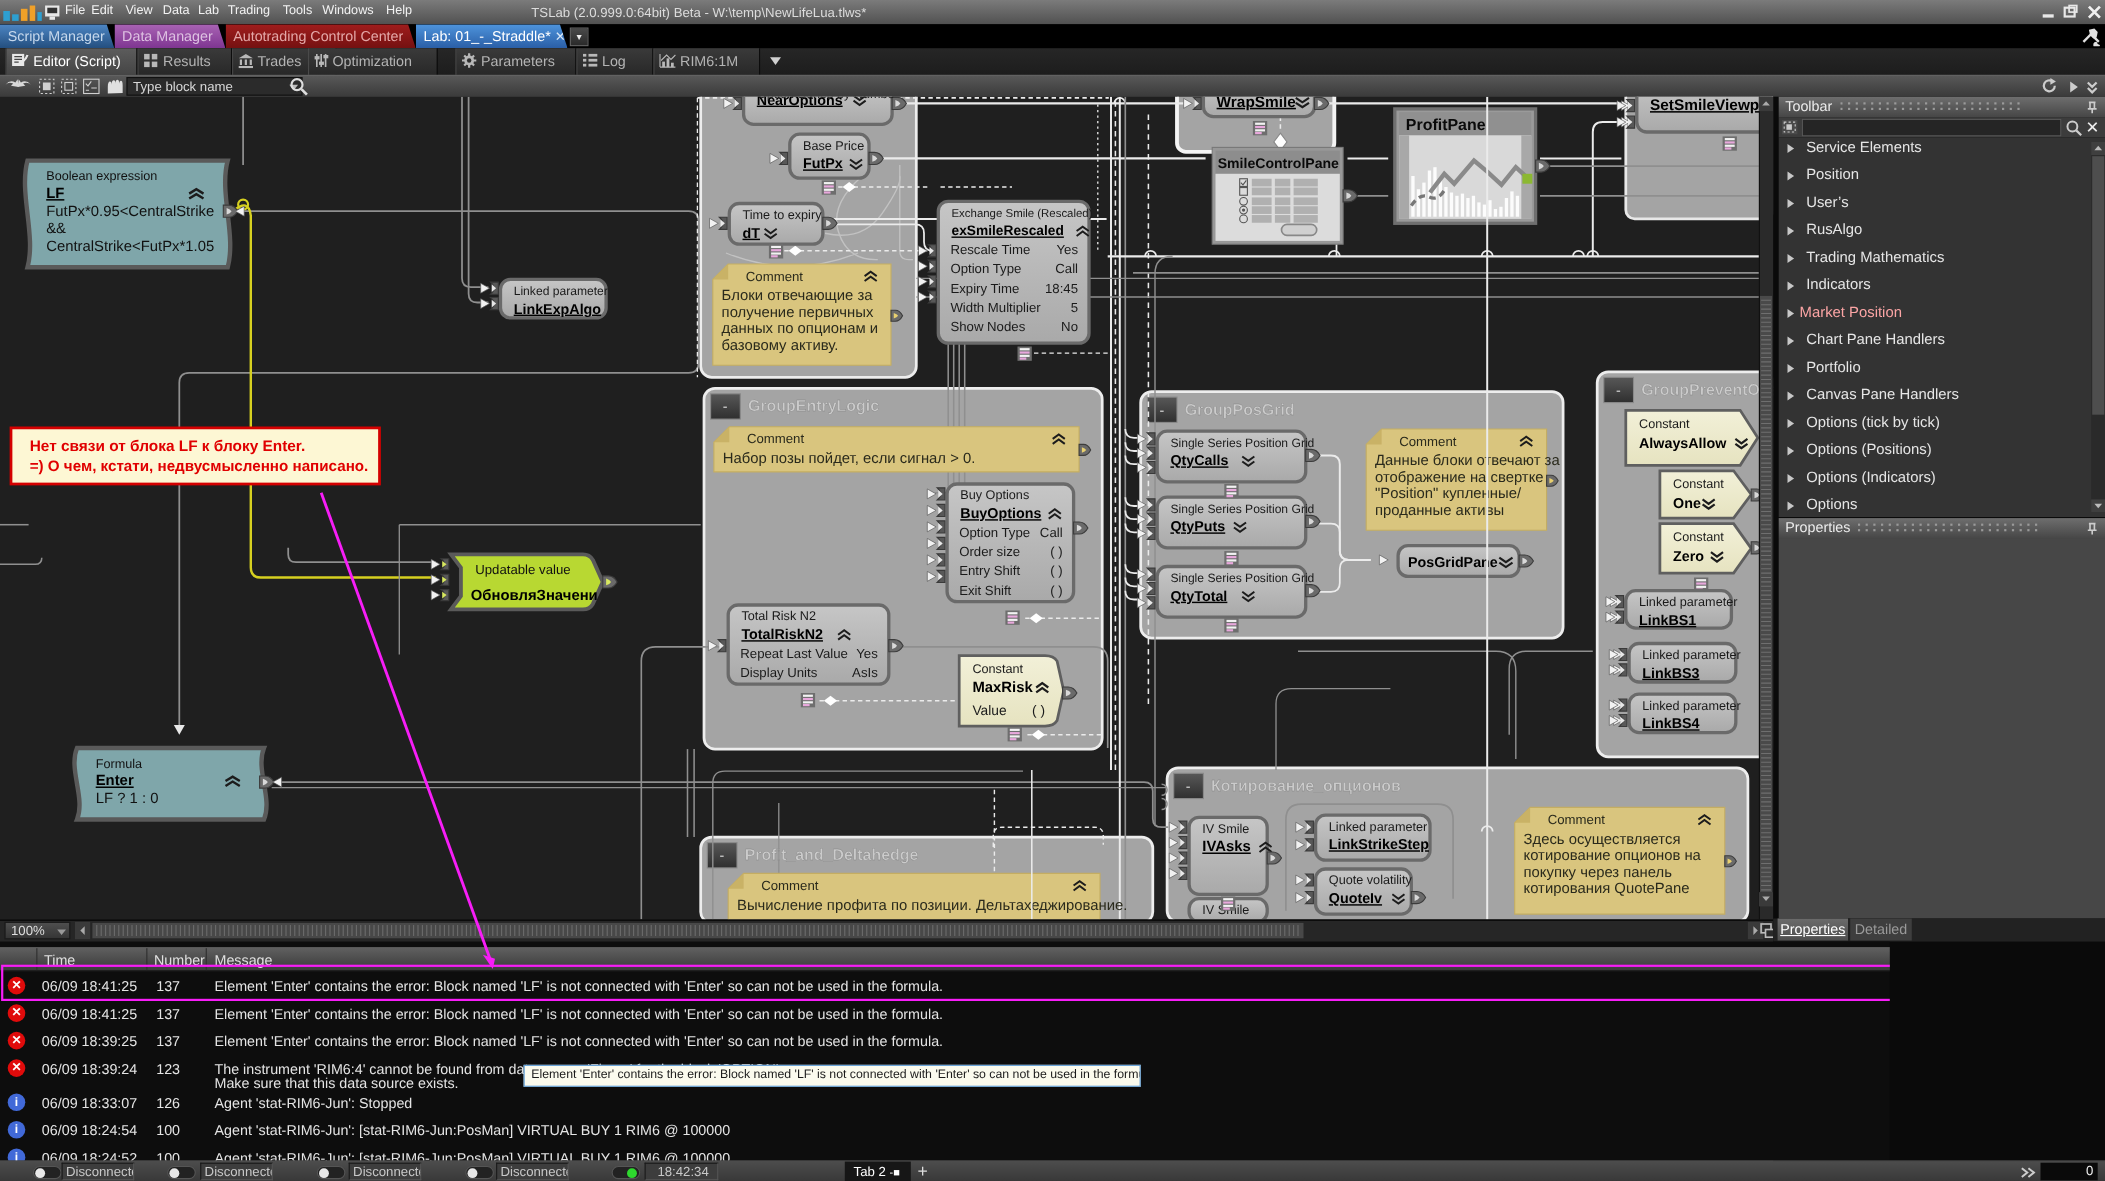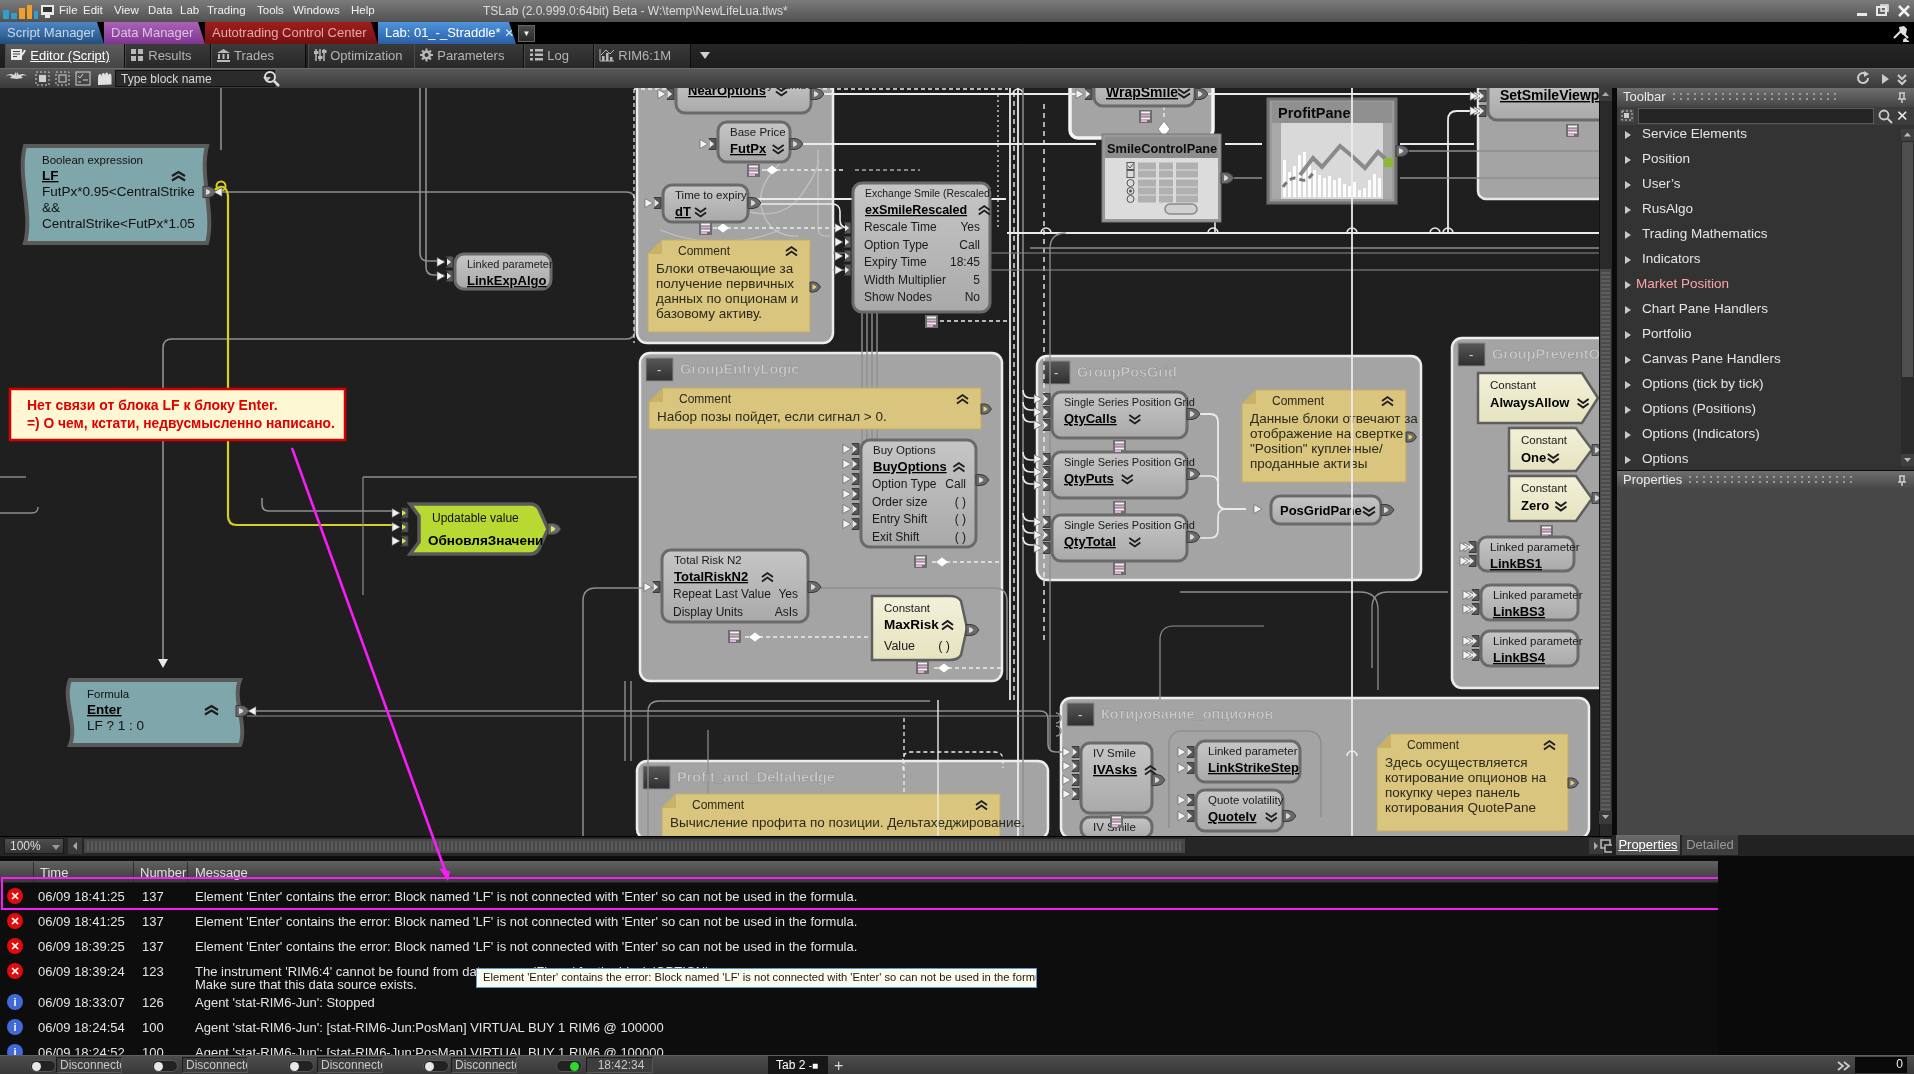--- a/index.html
+++ b/index.html
@@ -67,31 +67,31 @@
       <path d="M9,2 l5,-1 3,3 -1,5 -3,1 -3,-3 z" fill="#e0e0e0"></path>
       <path d="M13,8 l5,5" stroke="#e0e0e0" stroke-width="2.2"></path>
       <path d="M16,13 a3,3 0 1 0 3,3 l-2,-1 z" fill="#e0e0e0"></path>
     </svg>
 </div>
 <div class="abs" id="tabs2">
 <div class="t2" style="left:5px;width:120px;background:linear-gradient(#5c5c5c,#454545);color:#fff">&nbsp;<svg width="17" height="15" style="vertical-align:-2px">
         <rect x="1" y="2" width="11" height="11" fill="#e8e8e8"></rect>
         <path d="M3,4.5 h7 M3,7 h7 M3,9.5 h4" stroke="#444"></path>
         <path d="M9,13 C9,8 13,9 15,3" stroke="#e8e8e8" stroke-width="2" fill="none"></path>
-      </svg> <span style="text-decoration:underline">Editor (Script)</span> <span style="color:#ccc">✕</span></div>
+      </svg> <span style="">Editor (Script)</span> <span style="color:#ccc">✕</span></div>
 <div class="t2" style="left:125px;width:86px">&nbsp;<svg width="15" height="14" style="vertical-align:-2px">
         <rect x="1" y="1" width="5" height="5" fill="#b8b8b8"></rect>
         <rect x="8" y="1" width="5" height="5" fill="#b8b8b8"></rect>
         <rect x="1" y="8" width="5" height="5" fill="#b8b8b8"></rect>
         <rect x="8" y="8" width="5" height="5" fill="#b8b8b8"></rect>
       </svg> Results</div>
 <div class="t2" style="left:211px;width:95px">&nbsp;<svg width="15" height="14" style="vertical-align:-2px">
         <path d="M1,5 L7.5,1 L14,5 Z M2,6 h2 v5 h-2 z M6.5,6 h2 v5 h-2 z M11,6 h2 v5 h-2 z M1,12 h13 v2 h-13 z" fill="#b8b8b8"></path>
       </svg> Trades</div>
-<div class="t2" style="left:308px;width:118px">&nbsp;<svg width="14" height="14" style="vertical-align:-2px">
+<div class="t2" style="left:280px;width:118px">&nbsp;<svg width="14" height="14" style="vertical-align:-2px">
         <path d="M3,1 v12 M7,1 v12 M11,1 v12" stroke="#b8b8b8" stroke-width="1.5"></path>
         <rect x="1" y="3" width="4.5" height="3" fill="#b8b8b8"></rect>
         <rect x="5" y="8" width="4.5" height="3" fill="#b8b8b8"></rect>
         <rect x="9" y="2" width="4.5" height="3" fill="#b8b8b8"></rect>
       </svg> Optimization</div>
 <div class="t2" style="left:414px;width:110px">&nbsp;<svg width="15" height="14" style="vertical-align:-2px">
         <circle cx="7.5" cy="7" r="4.5" fill="#b8b8b8"></circle>
         <circle cx="7.5" cy="7" r="2" fill="#2e2e2e"></circle>
         <g stroke="#b8b8b8" stroke-width="2">
           <path d="M7.5,0.5 v3 M7.5,10.5 v3 M1,7 h3 M11,7 h3 M3,2.5 l2,2 M10,9.5 l2,2 M12,2.5 l-2,2 M5,9.5 l-2,2"></path>

